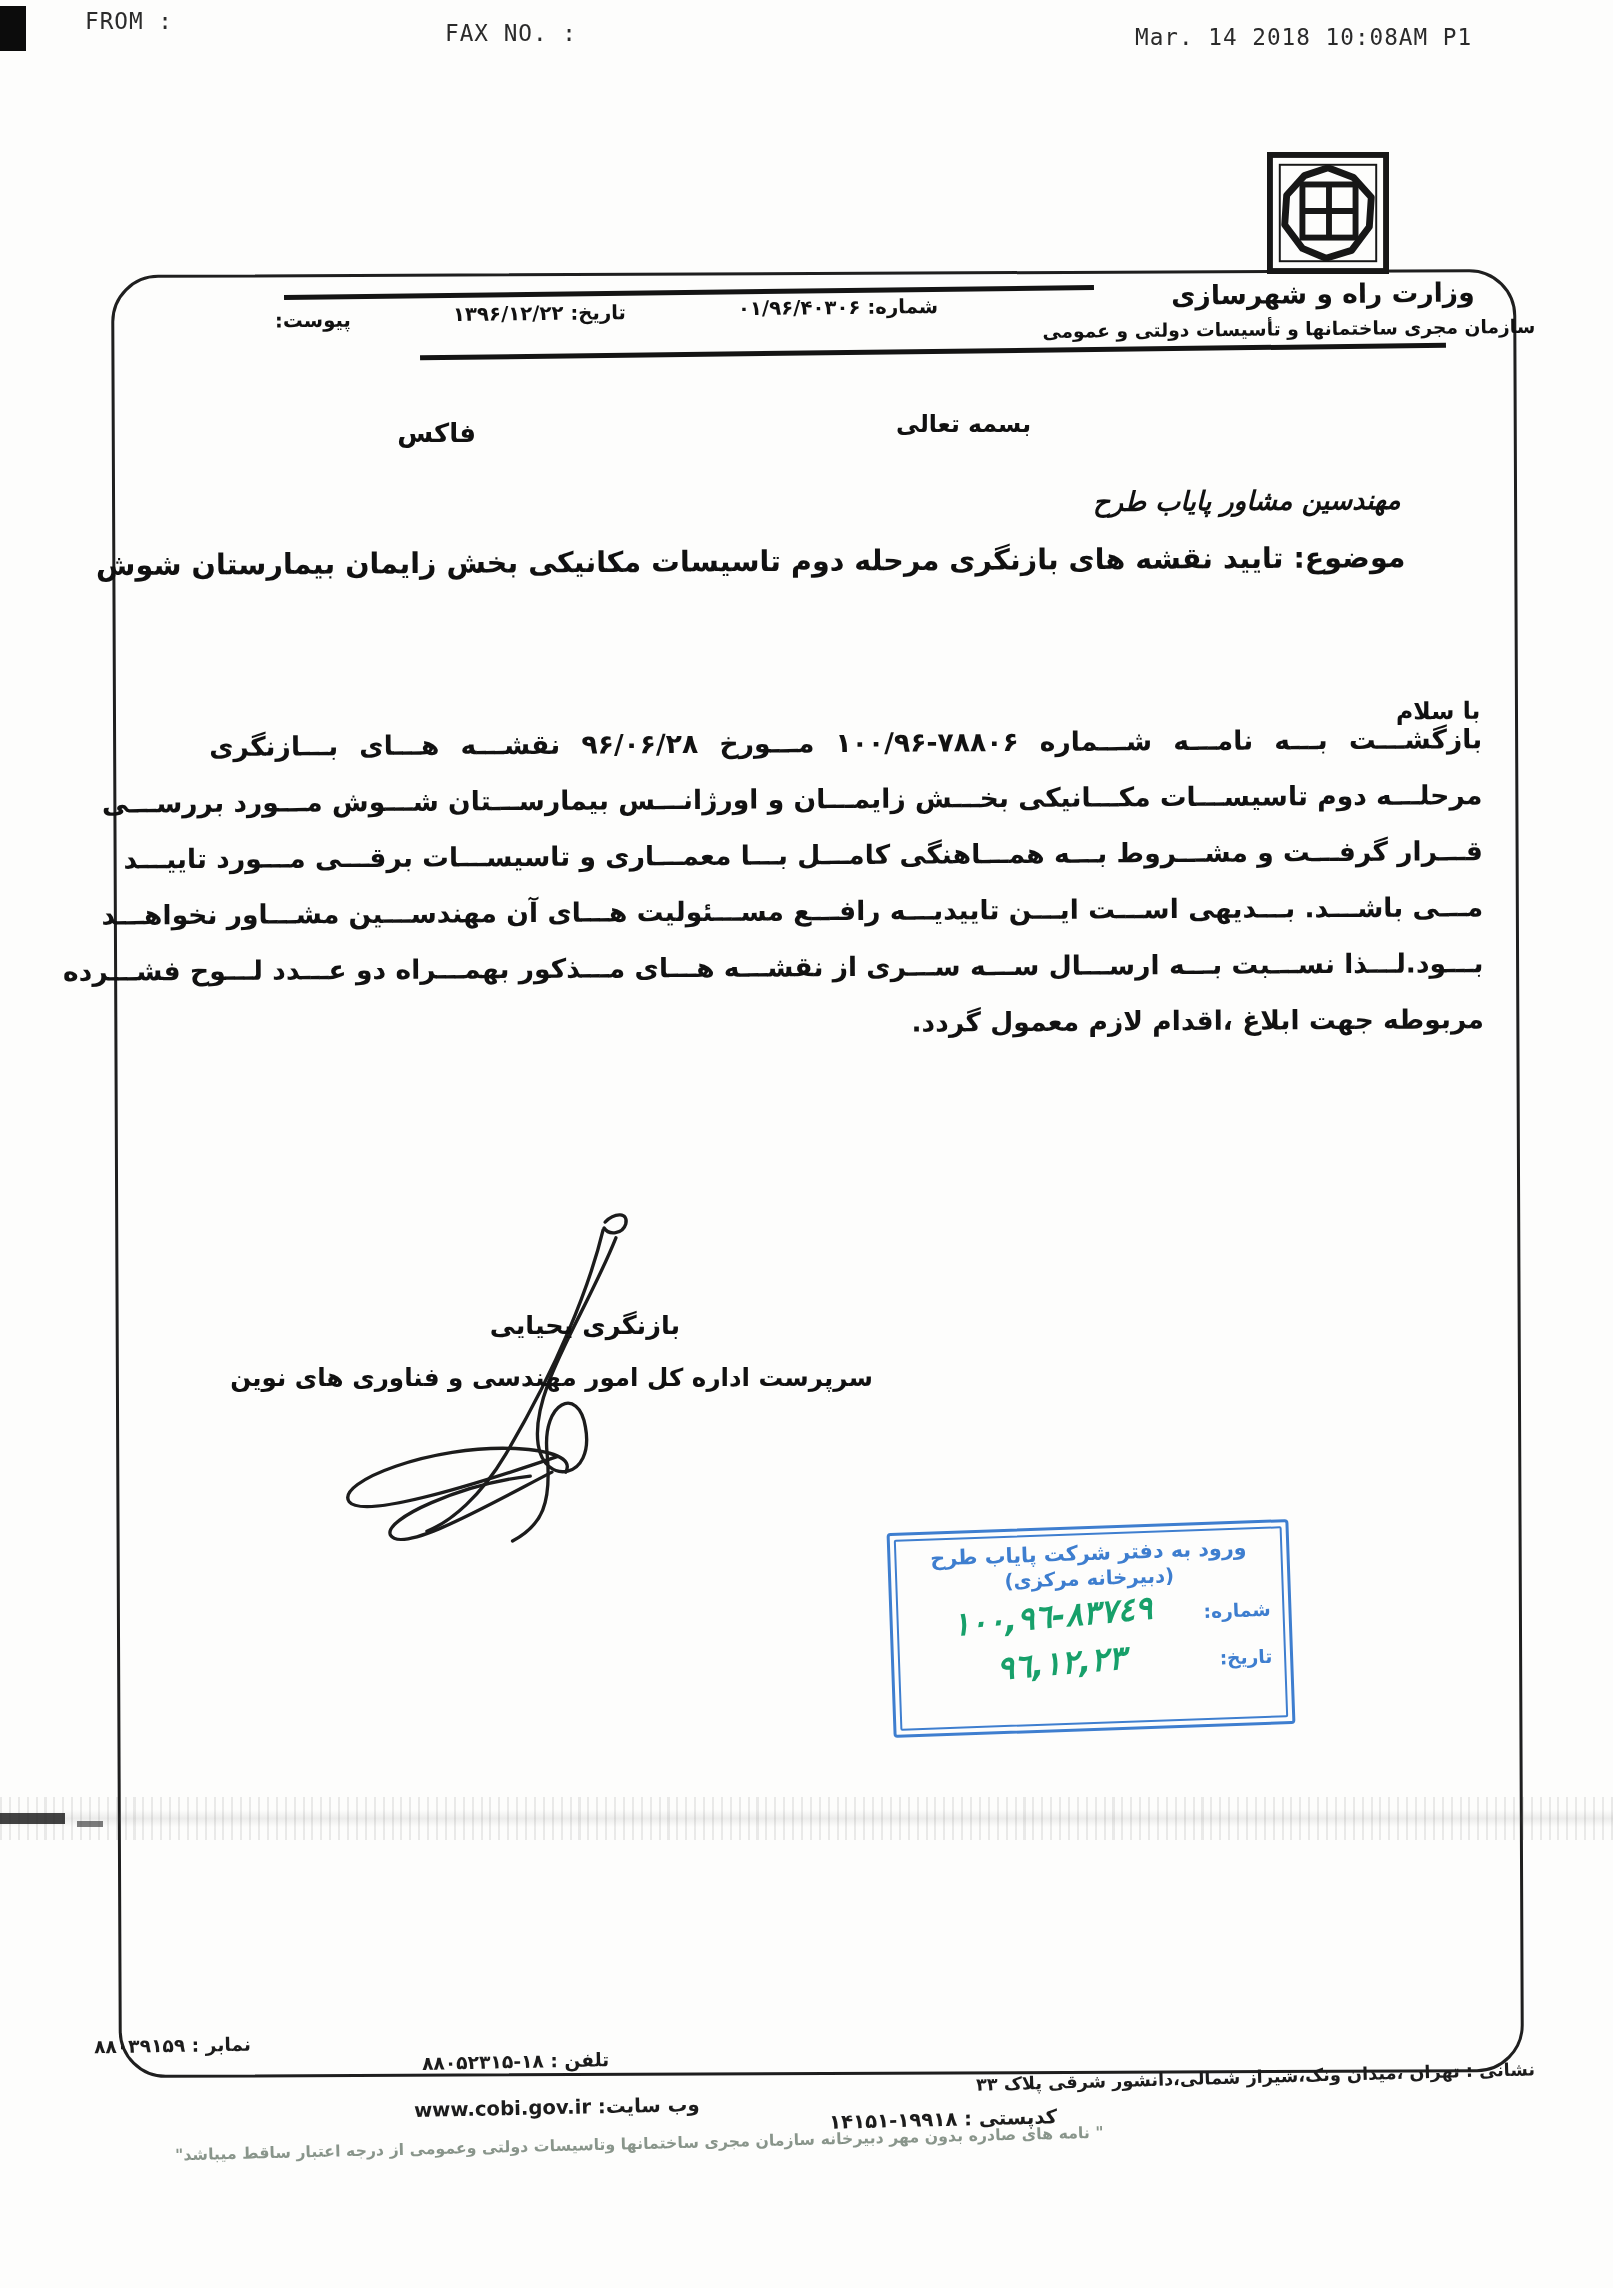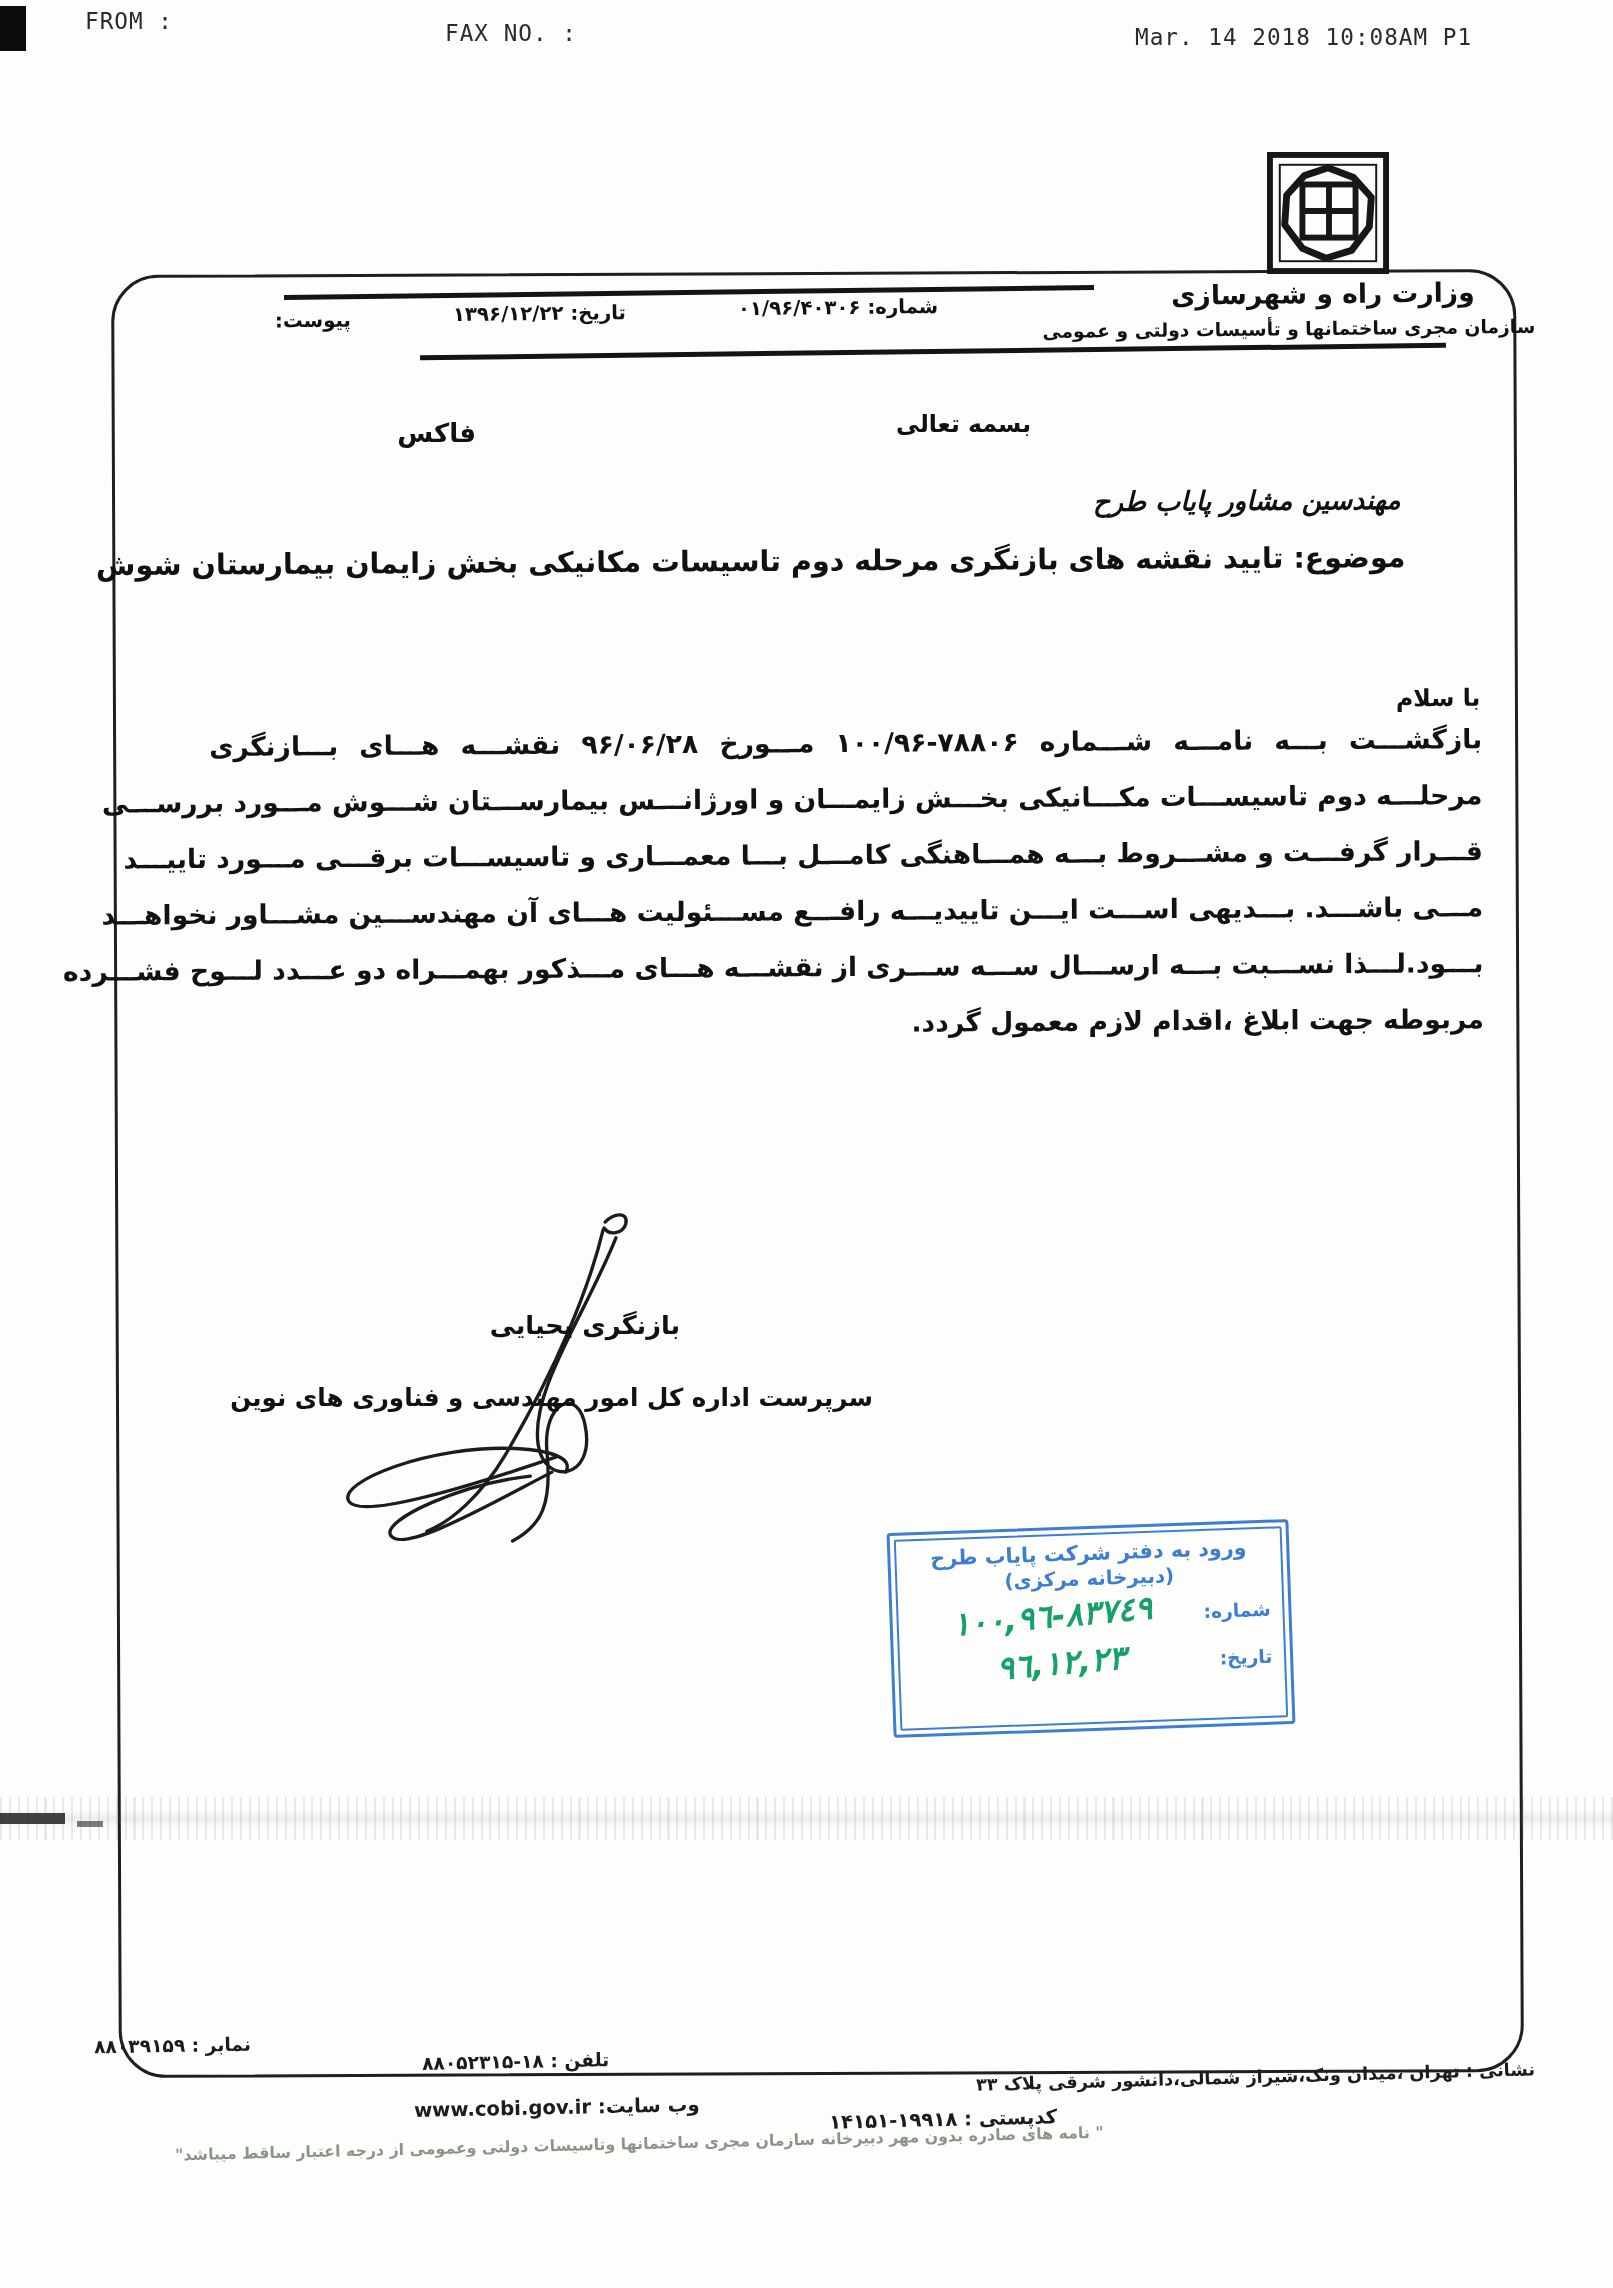--- a/index.html
+++ b/index.html
@@ -29,31 +29,31 @@
     left:1111px;top:278px;width:424px;text-align:center;direction:rtl;
     transform:rotate(-0.6deg);color:#111;
   }
   .ministry .l1{font-size:26.6px;font-weight:700;}
   .ministry .l2{font-size:18.7px;font-weight:700;margin-top:8.9px;white-space:nowrap;}
   .fld{direction:rtl;font-size:19.7px;font-weight:700;color:#111;white-space:nowrap;transform:rotate(-0.6deg);}
   .ltr{direction:ltr;unicode-bidi:isolate;}
   .center-bold{direction:rtl;font-weight:700;color:#111;white-space:nowrap;}
   .recipient{font-size:26.6px;font-style:italic;transform:rotate(-0.4deg);}
   .subject{font-size:28.6px;font-weight:800;transform:rotate(-0.35deg);}
-  .salutation{font-size:23.6px;transform:rotate(-0.35deg);}
+  .salutation{font-size:23.6px;transform:rotate(-0.35deg);margin-top:13px;}
   
   .bodytext{left:210px;right:131px;top:715px;direction:rtl;transform:rotate(-0.35deg);}
   .bodytext .line{
     font-size:26.6px;font-weight:700;color:#121212;line-height:56px;height:56px;
     text-align:justify;text-align-last:justify;white-space:nowrap;overflow:visible;
   }
   .bodytext .line.last{text-align:right;text-align-last:right;}
   
   .sig-name{left:402px;top:1310px;width:366px;text-align:center;font-size:25.6px;}
-  .sig-title{left:205px;top:1363px;width:693px;text-align:center;font-size:24.6px;margin-top:20px;}
+  .sig-title{left:205px;top:1363px;width:693px;text-align:center;font-size:24.6px;}
   .sig-svg{left:294px;top:1208px;}
   
   .stamp{
     left:890px;top:1526px;width:396px;height:199px;
     border:3.9px solid currentColor;border-radius:3.9px;
     transform:rotate(-2deg);direction:rtl;
   }
   .stamp .inner{
     position:absolute;inset:3.9px;border:2px solid currentColor;border-radius:2px;
     padding:5.9px 11.8px 3.9px 11.8px;box-sizing:border-box;

